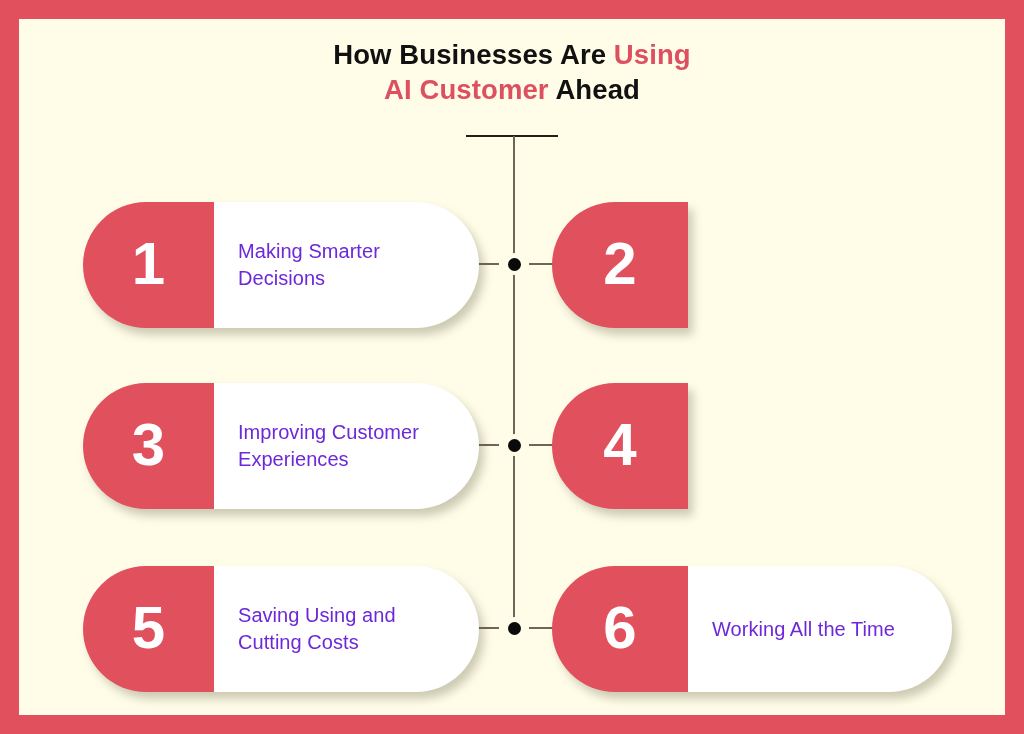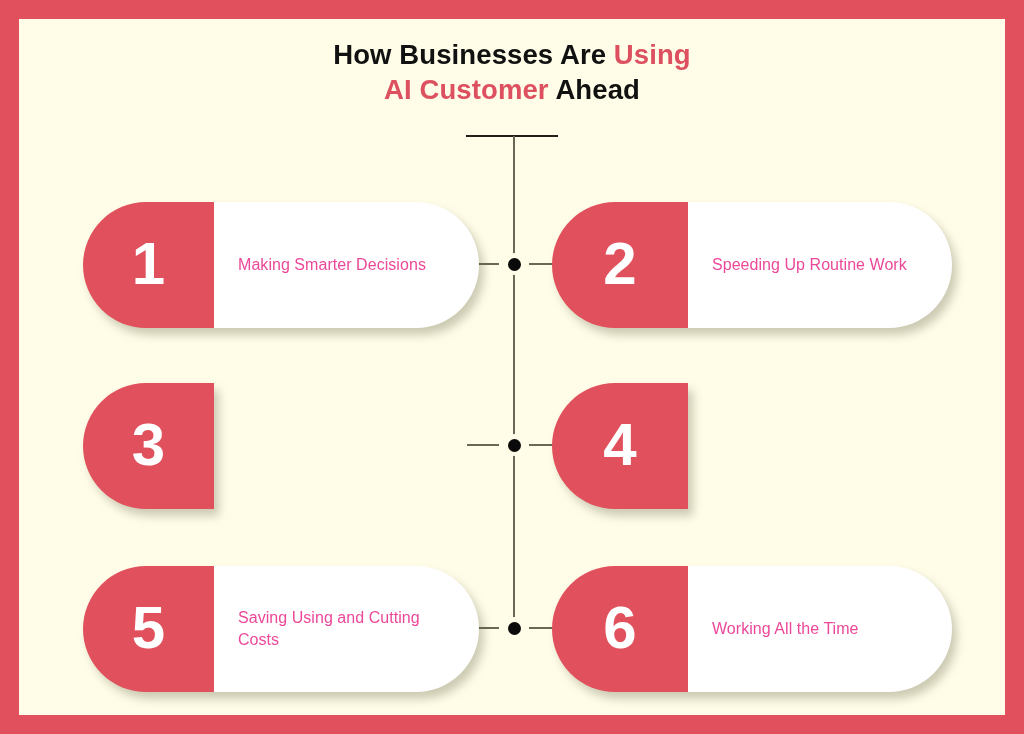--- a/index.html
+++ b/index.html
@@ -137,22 +137,22 @@
 
   .card-body {
     flex: 1 1 auto;
     background: #FFFFFF;
     border-radius: 0 63px 63px 0;
     display: flex;
     align-items: center;
     padding: 0 26px 0 24px;
   }
   .card-text {
-    font-size: 16px;
-    color: #ec4899;
+    font-size: 20px;
+    color: #6d28d9;
     line-height: 1.35;
     letter-spacing: 0.05px;
   }
 </style>
 </head>
 <body>
 
 <div id="infographic">
   <div id="canvas">
 
@@ -188,27 +188,27 @@
 
     <div class="card card-left card-r1">
       <div class="card-num">1</div>
       <div class="card-body">
         <div class="card-text">Making Smarter Decisions</div>
       </div>
     </div>
 
     <div class="card card-right card-r1">
       <div class="card-num">2</div>
-      <div class="card-body">
-        <div class="card-text">Speeding Up Routine Work</div>
-      </div>
     </div>
 
     <div class="card card-left card-r2">
       <div class="card-num">3</div>
+      <div class="card-body">
+        <div class="card-text">Improving Customer Experiences</div>
+      </div>
     </div>
 
     <div class="card card-right card-r2">
       <div class="card-num">4</div>
     </div>
 
     <div class="card card-left card-r3">
       <div class="card-num">5</div>
       <div class="card-body">
         <div class="card-text">Saving Using and Cutting Costs</div>

